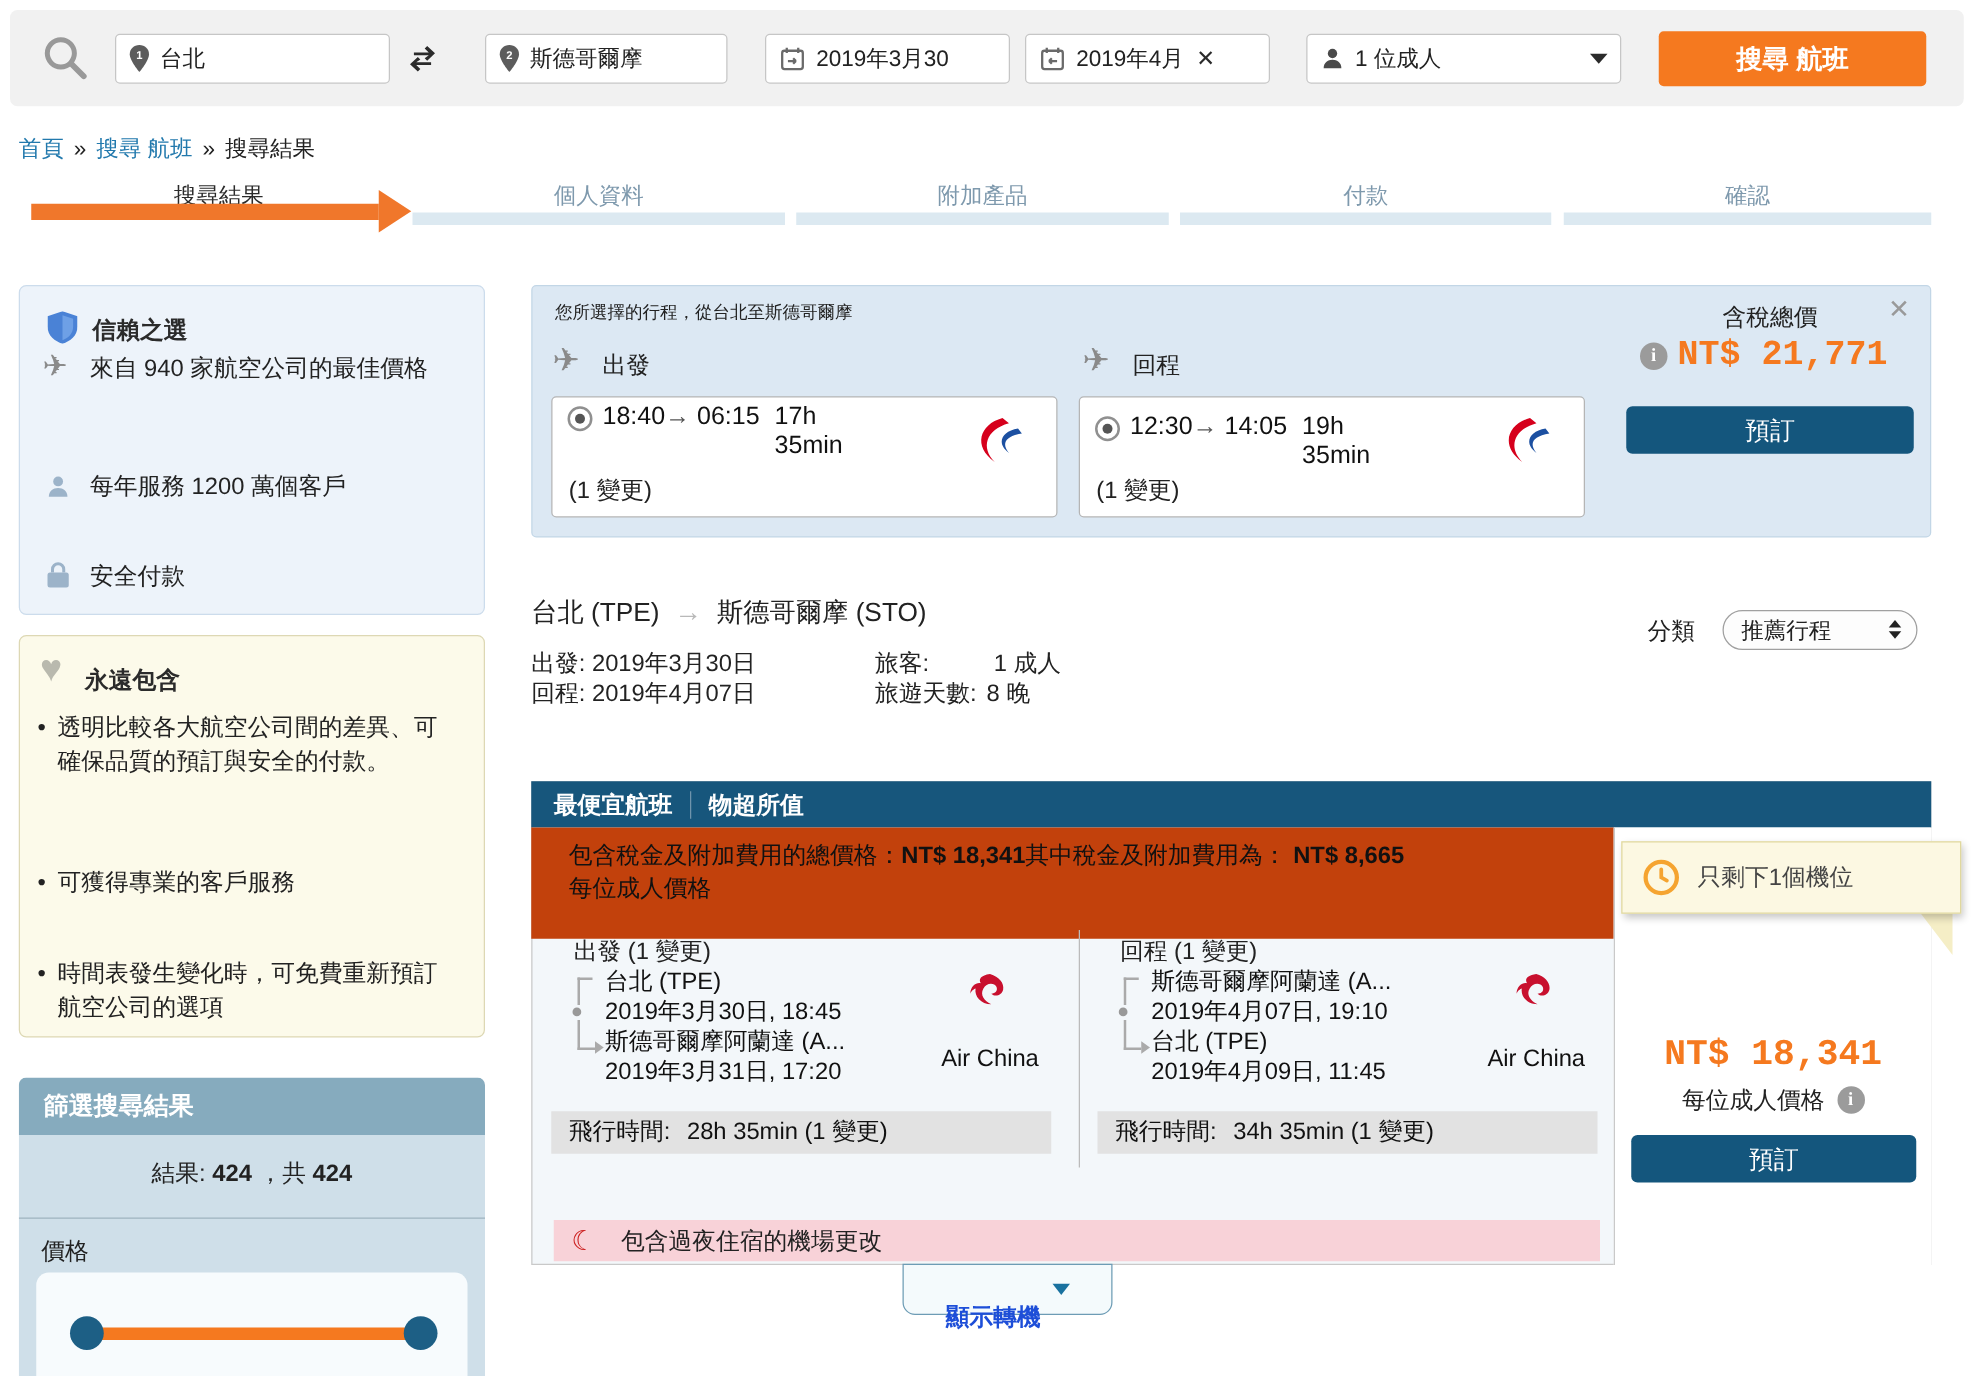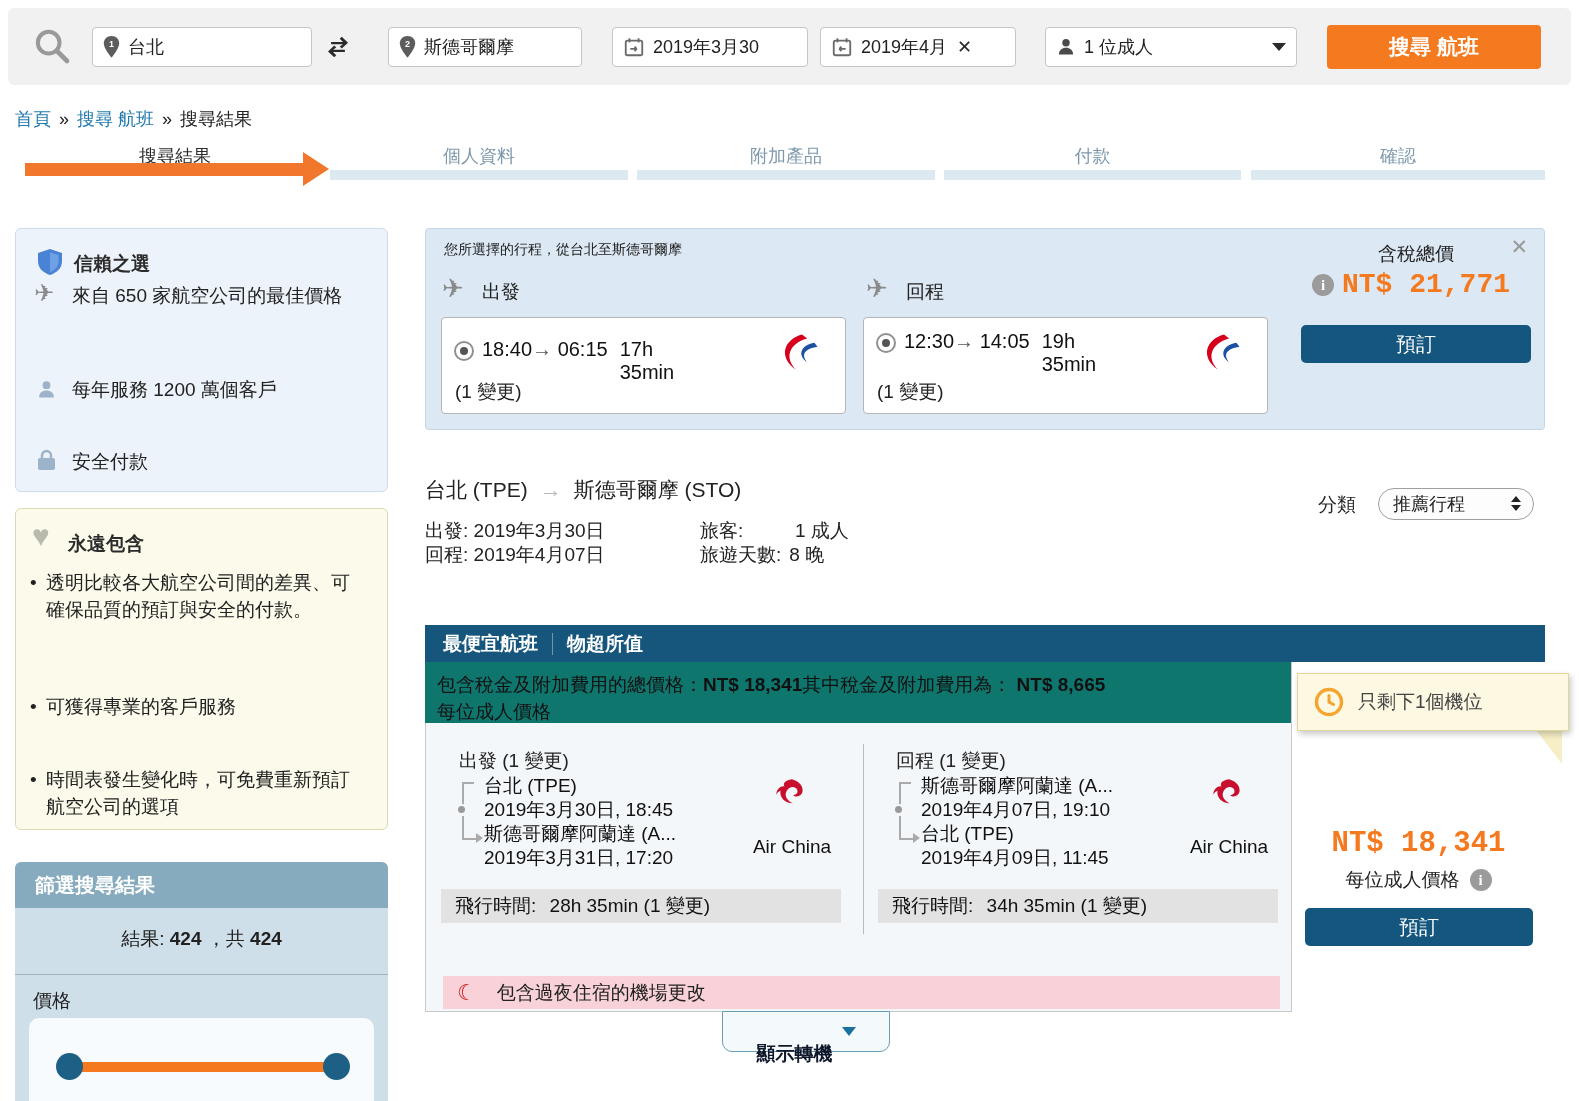--- a/index.html
+++ b/index.html
@@ -56,41 +56,41 @@
                background:#fdfdfd;box-sizing:border-box;display:flex;align-items:center;padding-left:14px;font-size:18px;cursor:pointer;}
   .updown{position:absolute;right:12px;top:7px;}
   .updown div{width:0;height:0;border-left:5px solid transparent;border-right:5px solid transparent;}
   .updown .u{border-bottom:6px solid #222;margin-bottom:3px;}
   .updown .d{border-top:6px solid #222;}
   
   #flight-card{left:425px;top:625px;width:1120px;height:387px;background:#f3f7fa;border:1px solid #c9c9c9;box-sizing:border-box;}
   #tab-bar{position:absolute;left:-1px;top:-1px;width:1120px;height:37px;background:#17567c;display:flex;align-items:center;padding-left:18px;box-sizing:border-box;}
   .tab{color:#fff;font-size:19px;font-weight:bold;cursor:pointer;}
   .tab-sep{width:1px;height:22px;background:#6f94ac;margin:0 14px;}
-  #price-bar{position:absolute;left:-1px;top:36px;width:866px;height:61px;background:#0f766e;box-sizing:border-box;
-             padding:9px 12px;font-size:19px;line-height:27px;color:#111;}
+  #price-bar{position:absolute;left:-1px;top:36px;width:866px;height:89px;background:#c2410c;box-sizing:border-box;
+             padding:9px 30px;font-size:19px;line-height:27px;color:#111;}
   .col-h{position:absolute;font-size:19px;color:#222;}
   .leg-lines{position:absolute;font-size:19px;line-height:24px;color:#111;}
   .tl-top{position:absolute;width:10px;height:20px;border-left:2px solid #aaa;border-top:2px solid #aaa;}
   .tl-dot{position:absolute;width:7px;height:7px;background:#999;border-radius:50%;}
   .tl-bot{position:absolute;width:12px;height:22px;border-left:2px solid #aaa;border-bottom:2px solid #aaa;}
   .tl-ar{position:absolute;width:0;height:0;border-top:5px solid transparent;border-bottom:5px solid transparent;border-left:7px solid #aaa;}
   .airline{position:absolute;width:112px;text-align:center;}
   .airline .nm{font-size:19px;color:#111;margin-top:14px;}
   .dur-bar{position:absolute;height:34px;background:#e2e2e2;font-size:19px;line-height:34px;padding-left:14px;box-sizing:border-box;color:#111;}
   #v-sep{position:absolute;left:437px;top:118px;height:190px;border-left:1px solid #bbb;}
   #notice{position:absolute;left:17px;top:350px;width:837px;height:33px;background:#f8d2d8;display:flex;align-items:center;gap:20px;padding-left:14px;box-sizing:border-box;font-size:19px;color:#222;}
   #moon{color:#cc1f1f;font-size:22px;}
   #price-col{position:absolute;left:865px;top:36px;width:254px;height:350px;background:#fff;border-left:1px solid #c9c9c9;box-sizing:border-box;}
   #tooltip{position:absolute;left:871px;top:47px;width:272px;height:58px;background:#fcf8e2;border:1px solid #e0d89e;
            box-shadow:2px 3px 6px rgba(0,0,0,.22);display:flex;align-items:center;gap:14px;padding-left:16px;box-sizing:border-box;font-size:19px;color:#444;z-index:3;}
   #tooltip-tail{position:absolute;left:1110px;top:104px;width:0;height:0;border-top:34px solid #f5eec6;border-left:26px solid transparent;z-index:2;}
   #show-btn{position:absolute;left:722px;top:1011px;width:166px;height:39px;background:#f4fafc;border:1px solid #6d9cb5;
             border-radius:0 0 10px 10px;display:flex;align-items:center;justify-content:center;gap:9px;cursor:pointer;}
-  #show-btn span{color:#0f172a;font-size:19px;font-weight:bold;margin-top:44px;}
+  #show-btn span{color:#1d4ed8;font-size:19px;font-weight:bold;margin-top:44px;}
   #show-btn i{width:0;height:0;border-left:7px solid transparent;border-right:7px solid transparent;border-top:9px solid #19719f;}
   .slider-box{position:absolute;left:14px;top:156px;width:345px;height:95px;background:#f7fbfd;border-radius:10px;}
   .slider-track{position:absolute;left:38px;top:44px;width:270px;height:10px;background:#f5791f;border-radius:5px;cursor:pointer;}
   .slider-handle{position:absolute;top:35px;width:27px;height:27px;border-radius:50%;background:#1d5f85;cursor:grab;}
 </style>
 </head>
 <body>
 
 <div id="page">
 
@@ -167,21 +167,21 @@
   <div class="step-label" style="left:1251px;width:294px">確認</div>
   <div class="step-bar" style="left:1251px;width:294px"></div>
 
   <div id="trust-box" class="abs">
     <svg class="abs" style="left:22px;top:20px" width="24" height="26" viewBox="0 0 24 26">
       <path d="M12 0 24 4v8c0 8-6 12-12 14C6 24 0 20 0 12V4z" fill="#4a82d6"></path>
       <path d="M12 3.2 20.5 6v6.2c0 6-4.3 9.3-8.5 10.9z" fill="#6ea0e6"></path>
     </svg>
     <div class="abs box-title" style="left:58px;top:22px">信賴之選</div>
     <span class="abs trust-ic plane" style="left:18px;top:50px;font-size:24px">✈</span>
-    <div class="trust-item" style="top:54px">來自 650 家航空公司的最佳價格</div>
+    <div class="trust-item" style="top:54px">來自 940 家航空公司的最佳價格</div>
     <svg class="abs" style="left:20px;top:150px" width="21" height="21" viewBox="0 0 24 24">
       <circle cx="12" cy="7" r="4.5" fill="#9cb3c9"></circle>
         <path d="M3.5 21c0-5 3.8-8 8.5-8s8.5 3 8.5 8z" fill="#9cb3c9"></path>
     </svg>
     <div class="trust-item" style="top:148px">每年服務 1200 萬個客戶</div>
     <svg class="abs" style="left:21px;top:220px" width="19" height="22" viewBox="0 0 19 22">
       <rect x="1" y="9" width="17" height="12" rx="2" fill="#9cb3c9"></rect>
       <path d="M5 9V6.5a4.5 4.5 0 0 1 9 0V9" fill="none" stroke="#9cb3c9" stroke-width="2.4"></path>
     </svg>
     <div class="trust-item" style="top:220px">安全付款</div>
@@ -212,21 +212,21 @@
         <div class="slider-handle" style="left:294px"></div>
       </div>
     </div>
   </div>
 
   <div id="sel-panel" class="abs">
     <div class="abs" style="left:18px;top:12px;font-size:14px">您所選擇的行程，從台北至斯德哥爾摩</div>
     <span class="abs plane" style="left:16px;top:44px">✈</span>
     <div class="abs" style="left:56px;top:50px;font-size:19px">出發</div>
     <div class="sel-card" style="left:15px">
-      <div class="flex" style="padding:20px 12px 0;gap:8px;align-items:flex-start">
+      <div class="flex" style="padding:4px 12px 0;gap:8px;align-items:flex-start">
         <span class="radio" style="margin-top:3px"></span>
         <span class="times">
           <span>18:40</span><span style="color:#555">→</span>
           <span>06:15</span>
         </span>
         <span class="dur" style="margin-left:4px">
           <span>17h</span><br>
           <span>35min</span>
         </span>
       </div>

